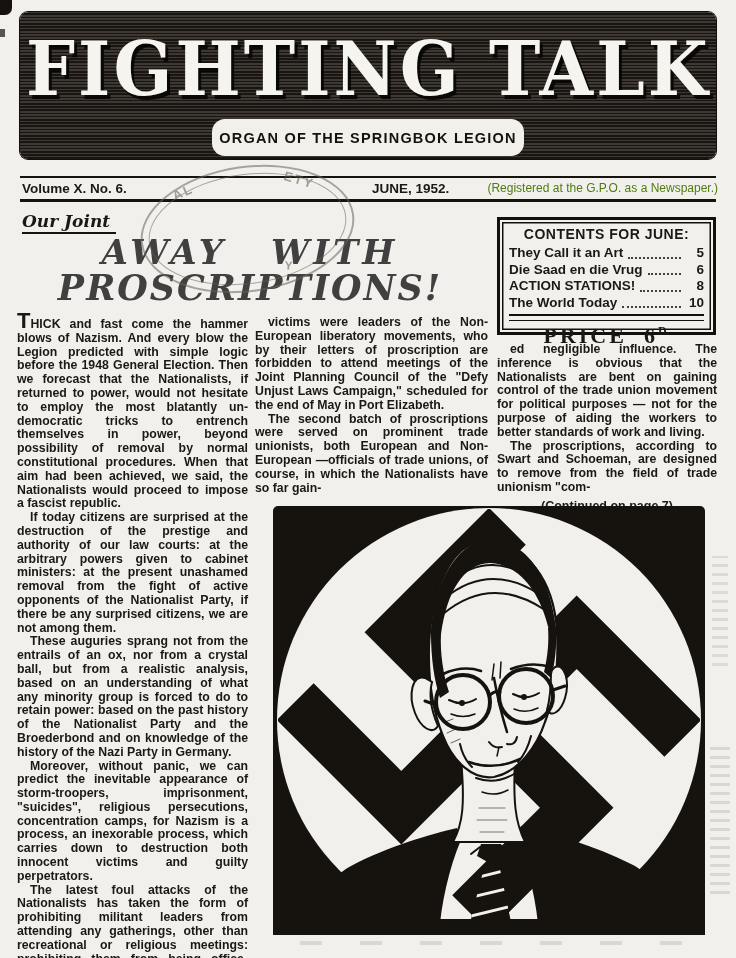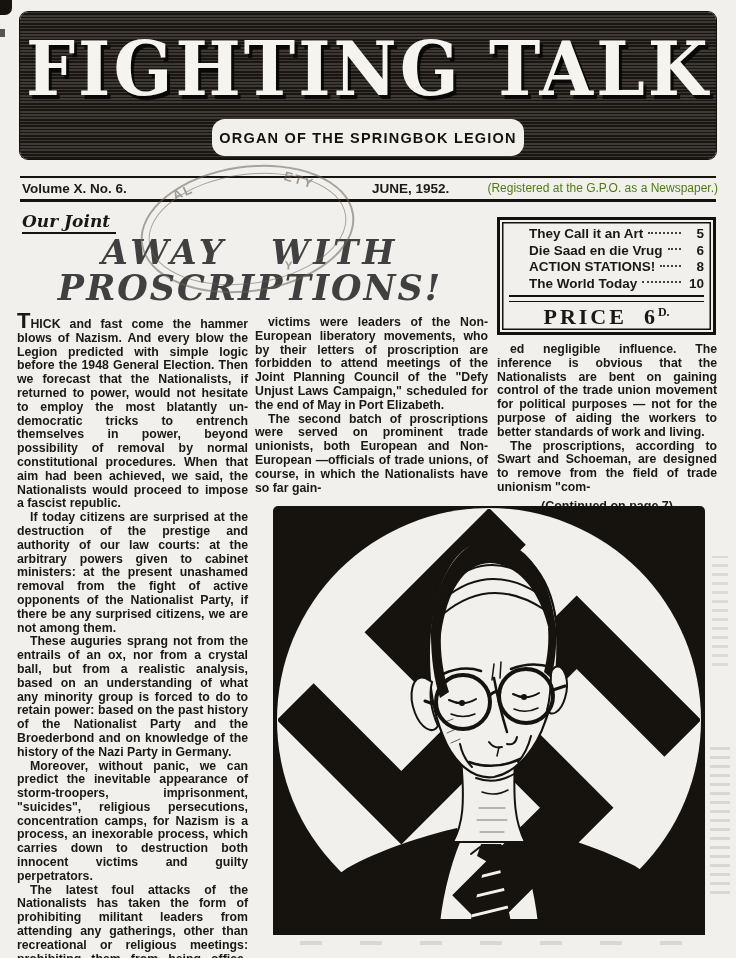--- a/index.html
+++ b/index.html
@@ -58,21 +58,21 @@
   .headline .l2{font-size:35px;letter-spacing:2px;line-height:36px;}
 
   
   .toc{
     left:497px;top:217px;width:219px;height:118px;background:#f2f0ec;
     border:3px solid #14110d;
     box-shadow:inset 0 0 0 2px #f2f0ec, inset 0 0 0 3.5px #14110d;
     padding:6px 9px 0 9px;box-sizing:border-box;
   }
   .toc-title{text-align:center;font-weight:700;font-size:14px;letter-spacing:.5px;margin-bottom:3px;}
-  .toc-row{display:flex;align-items:center;font-weight:700;font-size:13.5px;line-height:16.5px;white-space:nowrap;margin-left:20px;}
+  .toc-row{display:flex;align-items:flex-end;font-weight:700;font-size:13.5px;line-height:16.5px;white-space:nowrap;}
   .toc-leader{flex:1;border-bottom:2px dotted #45403a;margin:0 5px 3px 5px;min-width:8px;}
   .toc-page{width:18px;text-align:right;}
   .toc-sep{margin-top:3px;height:4px;border-top:2px solid #14110d;border-bottom:1.5px solid #14110d;}
   .toc-price{text-align:center;font-family:Liberation Serif, serif;font-weight:bold;font-size:22px;letter-spacing:3px;margin-top:2px;}
   .toc-price sup{font-size:12px;letter-spacing:0;}
 
   
   .col{line-height:13.8px;}
   #col1{left:17px;top:316px;width:231px;}
   #col2{left:255px;top:316px;width:233px;}
@@ -124,20 +124,21 @@
 <div class="abs dateline" id="dl-reg">(Registered at the G.P.O. as a Newspaper.)</div>
 <div class="abs rule" id="rule2"></div>
 
 <div class="abs our-word">Our Joint</div>
 <div class="abs headline">
   <div class="l1">AWAY WITH</div>
   <div class="l2">PROSCRIPTIONS!</div>
 </div>
 
 <div class="abs toc">
+  <div class="toc-title">CONTENTS FOR JUNE:</div>
   <div>
       <div class="toc-row">
         <span class="toc-label">They Call it an Art</span>
         <span class="toc-leader"></span>
         <span class="toc-page">5</span>
       </div>
       <div class="toc-row">
         <span class="toc-label">Die Saad en die Vrug</span>
         <span class="toc-leader"></span>
         <span class="toc-page">6</span>

